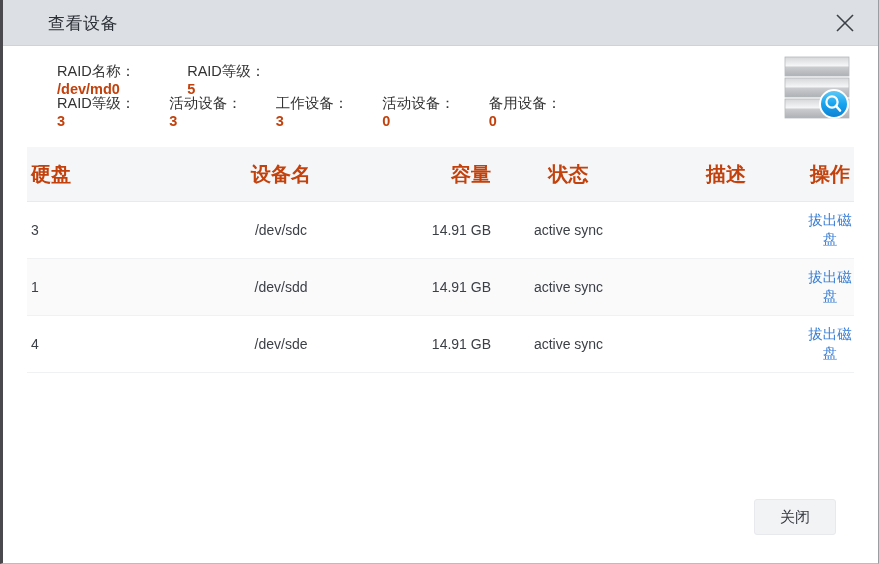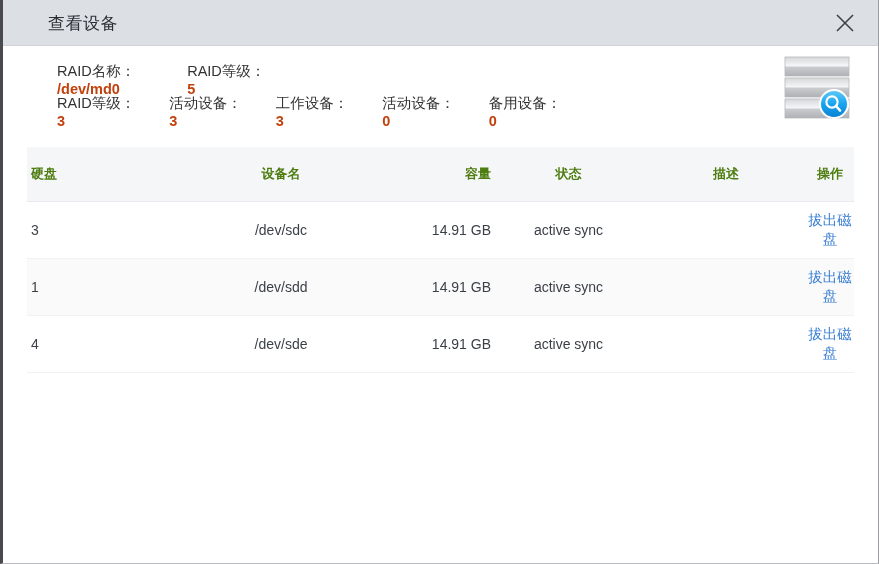--- a/index.html
+++ b/index.html
@@ -103,22 +103,22 @@
     border-collapse: collapse;
     table-layout: fixed;
     font-size: 14px;
   }
   table.devices thead tr {
     background: #f5f6f8;
   }
   table.devices th {
     height: 54px;
     font-weight: bold;
-    color: #4d7c0f;
-    font-size: 13px;
+    color: #c2410c;
+    font-size: 20px;
     border-bottom: 1px solid #e8eaed;
     padding: 0;
   }
   table.devices td {
     height: 56px;
     color: #3b3f46;
     border-bottom: 1px solid #f0f1f3;
     padding: 0;
   }
   table.devices tbody tr.striped td {
@@ -299,14 +299,17 @@
           <td class="col-desc"></td>
           <td class="col-action">
             <a class="action-link">拔出磁盘</a>
           </td>
         </tr>
       </tbody>
     </table>
   </div>
 
 
+  <div class="footer">
+    <button class="btn-close-dialog">关闭</button>
+  </div>
 
 </div>
 
 </body></html>

